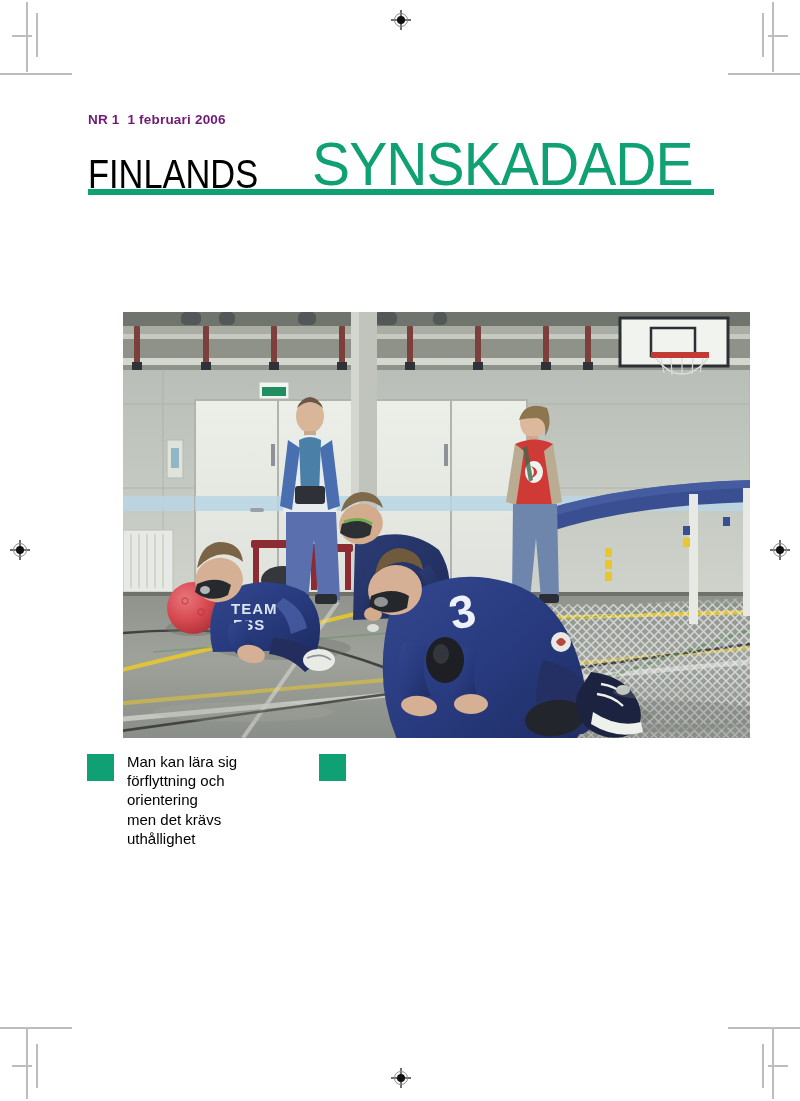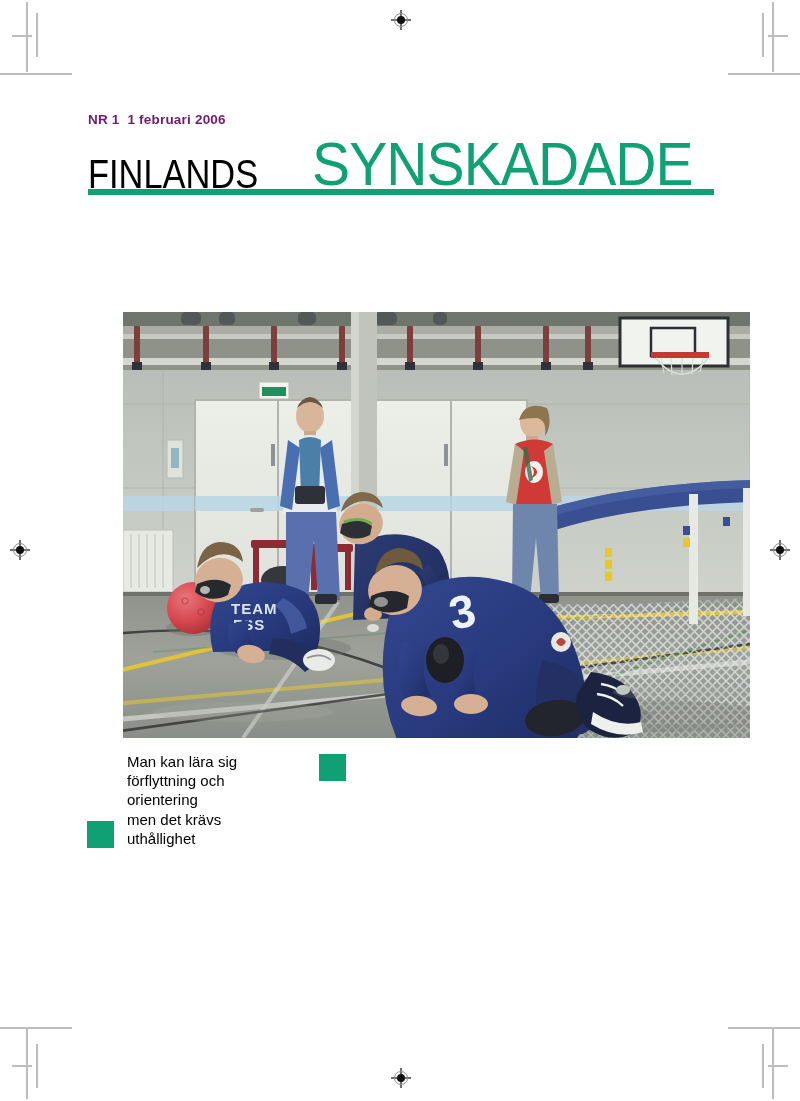--- a/index.html
+++ b/index.html
@@ -127,21 +127,21 @@
     position: absolute;
     left: 87px;
     top: 752px;
     width: 627px;
     display: flex;
   }
   .teaser {
     display: flex;
     align-items: flex-start;
   }
-  .teaser-1 { width: 232px; align-items: flex-end; }
+  .teaser-1 { width: 232px; }
   .teaser-2 { width: 204px; }
   .teaser-3 { width: 191px; }
   .teaser-swatch {
     flex: 0 0 auto;
     width: 27px;
     height: 27px;
     background: #0fa173;
     margin-top: 2px;
   }
   .teaser-text {

